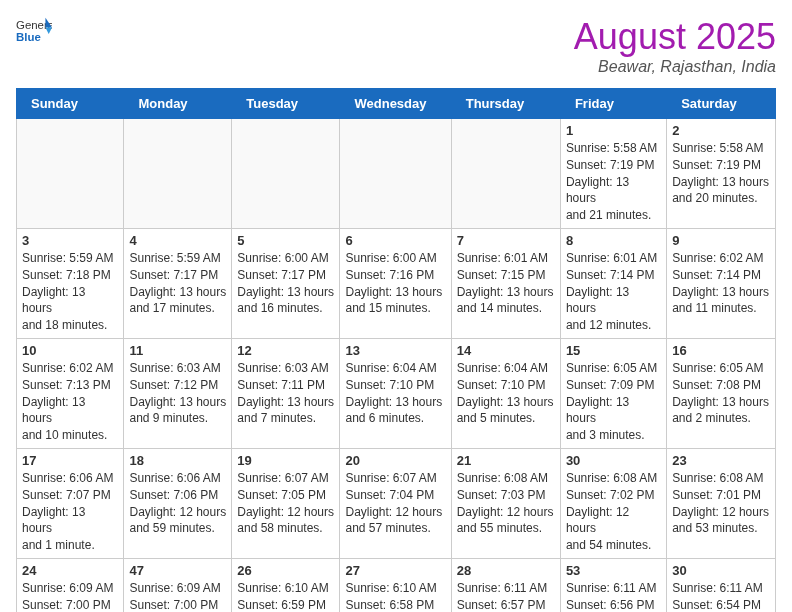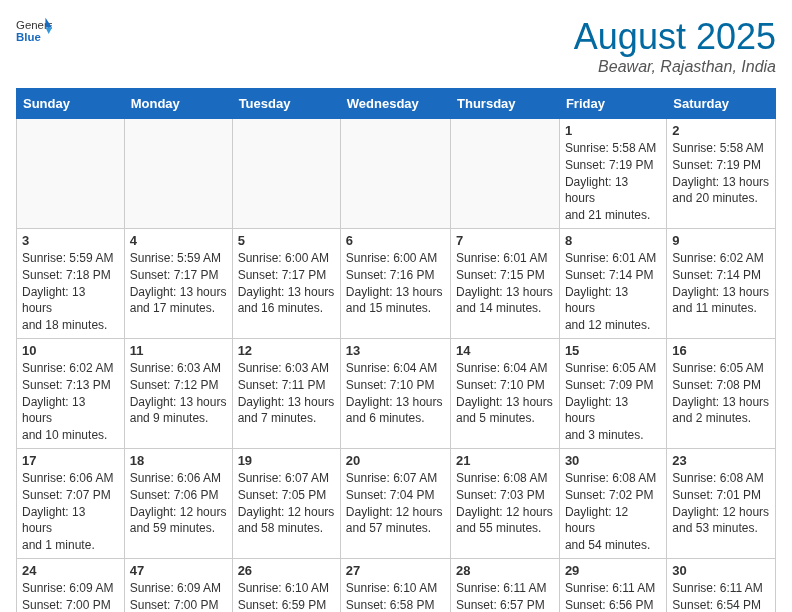--- a/index.html
+++ b/index.html
@@ -23,39 +23,39 @@
     }
     .logo-icon {
       width: 36px;
       height: 28px;
     }
     .title-area {
       text-align: right;
     }
     .calendar-title {
       font-size: 36px;
-      color: #0369a1;
+      color: #a21caf;
       font-weight: normal;
     }
     .calendar-subtitle {
       font-size: 16px;
       color: #555;
       font-style: italic;
     }
     .calendar {
       width: 100%;
       border-collapse: collapse;
       border: 1px solid #ccc;
     }
     .calendar th {
       background-color: #1a6bbf;
       color: #fff;
       font-size: 13px;
       font-weight: bold;
-      padding: 7px 6px;
+      padding: 7px 14px;
       text-align: left;
       border: 1px solid #1a6bbf;
     }
     .calendar td {
       vertical-align: top;
       border: 1px solid #ccc;
       padding: 4px 5px;
       width: 113px;
       min-height: 80px;
       font-size: 10.5px;
@@ -315,21 +315,21 @@
 and 47 minutes.</div>
         </td>
         <td>
           <span class="day-number">28</span>
           <div class="day-info" style="white-space: pre-line;">Sunrise: 6:11 AM
 Sunset: 6:57 PM
 Daylight: 12 hours
 and 45 minutes.</div>
         </td>
         <td>
-          <span class="day-number">29</span>
+          <span class="day-number">53</span>
           <div class="day-info" style="white-space: pre-line;">Sunrise: 6:11 AM
 Sunset: 6:56 PM
 Daylight: 12 hours
 and 44 minutes.</div>
         </td>
         <td>
           <span class="day-number">30</span>
           <div class="day-info" style="white-space: pre-line;">Sunrise: 6:11 AM
 Sunset: 6:54 PM
 Daylight: 12 hours

